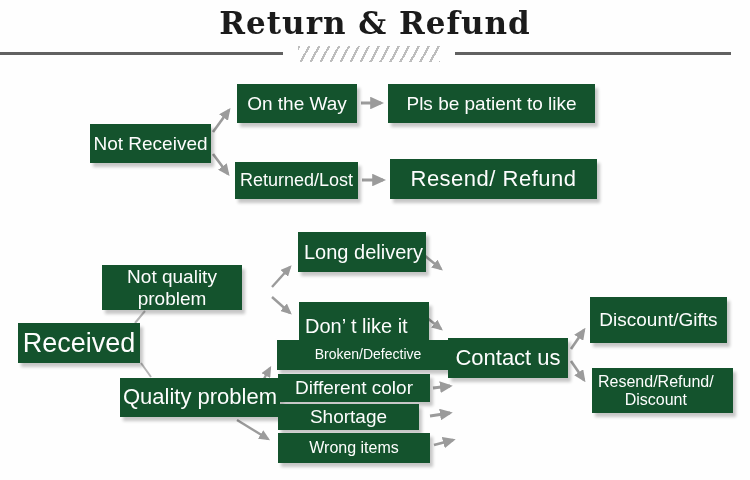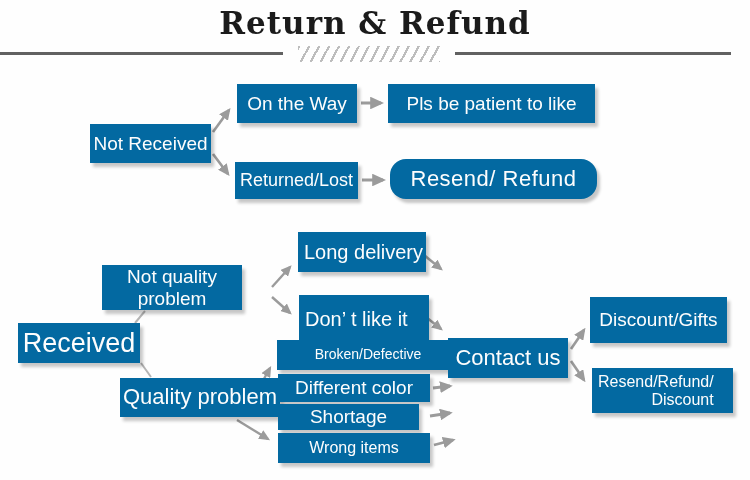--- a/index.html
+++ b/index.html
@@ -6,26 +6,26 @@
   #canvas{position:relative;width:750px;height:480px;background:#fefefe;overflow:hidden;
           font-family:"Liberation Sans",sans-serif;}
   .title{position:absolute;left:0;top:5px;width:100%;text-align:center;
          font-family:"DejaVu Serif",serif;font-weight:700;font-size:31px;
          letter-spacing:1px;color:#1b1b1b;}
   .rule{position:absolute;top:52px;height:3px;background:#616161;}
   .rule.left{left:0;width:283px;}
   .rule.right{left:455px;width:276px;}
   .hatch{position:absolute;left:298px;top:46px;width:142px;height:16px;
          background:repeating-linear-gradient(118deg,#bdbdbd 0 2.2px,transparent 2.2px 8.8px);}
-  .node{position:absolute;background:#0369a1;color:#fdfdfd;
+  .node{position:absolute;background:#14532d;color:#fdfdfd;
         display:flex;align-items:center;justify-content:center;
         box-shadow:3px 4px 3px rgba(0,0,0,0.22);
         white-space:pre-line;line-height:1.12;text-align:center;}
   .node.flush{justify-content:flex-start;text-align:left;padding-left:6px;}
-  .node.pad-left{justify-content:flex-start;text-align:right;padding-left:6px;}
+  .node.pad-left{justify-content:flex-start;text-align:center;padding-left:6px;}
   svg{position:absolute;left:0;top:0;}
   .edge{stroke:#9b9b9b;fill:none;}
   .thin{stroke:#b5b5b5;}
 </style>
 </head>
 <body>
 
 <div id="canvas">
 
   <div class="title">Return &amp; Refund</div>
@@ -58,28 +58,28 @@
     <line class="edge" x1="430" y1="416" x2="450" y2="413" stroke-width="2.8" marker-end="url(#ah)"></line>
     <line class="edge" x1="434" y1="445" x2="453" y2="440" stroke-width="2.8" marker-end="url(#ah)"></line>
     <line class="edge" x1="571" y1="349" x2="584" y2="330" stroke-width="2.6" marker-end="url(#ah)"></line>
     <line class="edge" x1="571" y1="361" x2="584" y2="380" stroke-width="2.6" marker-end="url(#ah)"></line>
   </svg>
 
   <div class="node" style="left:90px;top:124px;width:121px;height:39px;font-size:19px;">Not Received</div>
   <div class="node" style="left:237px;top:84px;width:120px;height:39px;font-size:19px;">On the Way</div>
   <div class="node" style="left:388px;top:84px;width:207px;height:39px;font-size:19px;">Pls be patient to like</div>
   <div class="node" style="left:235px;top:162px;width:123px;height:37px;font-size:18px;">Returned/Lost</div>
-  <div class="node" style="left:390px;top:159px;width:207px;height:40px;font-size:22px;letter-spacing:0.5px;border-radius:16px;">Resend/ Refund</div>
+  <div class="node" style="left:390px;top:159px;width:207px;height:40px;font-size:22px;letter-spacing:0.5px;">Resend/ Refund</div>
 
   <div class="node" style="left:18px;top:323px;width:122px;height:40px;font-size:27px;">Received</div>
   <div class="node" style="left:102px;top:265px;width:140px;height:45px;font-size:19px;">Not quality problem</div>
   <div class="node" style="left:120px;top:378px;width:160px;height:39px;font-size:22px;">Quality problem</div>
 
   <div class="node flush" style="left:298px;top:232px;width:122px;height:40px;font-size:20px;">Long delivery</div>
-  <div class="node flush" style="left:299px;top:295px;width:124px;height:48px;font-size:20px;">Don’ t like it</div>
+  <div class="node flush" style="left:299px;top:302px;width:124px;height:48px;font-size:20px;">Don’ t like it</div>
 
   <div class="node" style="left:277px;top:340px;width:182px;height:30px;font-size:14px;">Broken/Defective</div>
   <div class="node" style="left:278px;top:374px;width:152px;height:28px;font-size:19px;">Different color</div>
   <div class="node" style="left:278px;top:404px;width:141px;height:26px;font-size:19px;">Shortage</div>
   <div class="node" style="left:278px;top:433px;width:152px;height:30px;font-size:16px;">Wrong items</div>
 
   <div class="node" style="left:448px;top:338px;width:120px;height:40px;font-size:22px;">Contact us</div>
   <div class="node" style="left:590px;top:297px;width:137px;height:46px;font-size:19px;">Discount/Gifts</div>
   <div class="node pad-left" style="left:592px;top:368px;width:135px;height:45px;font-size:16px;align-items:center;">Resend/Refund/
 Discount</div>

